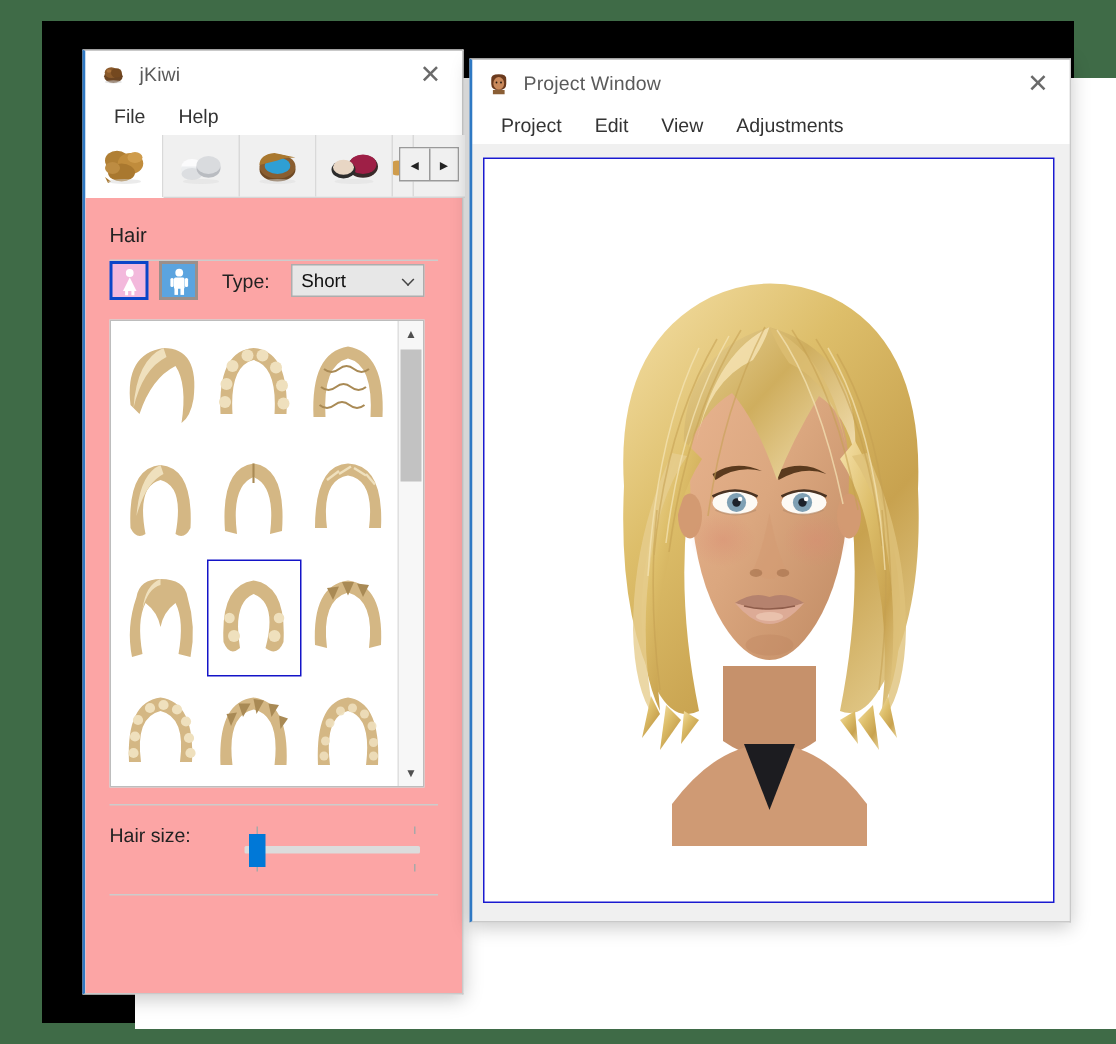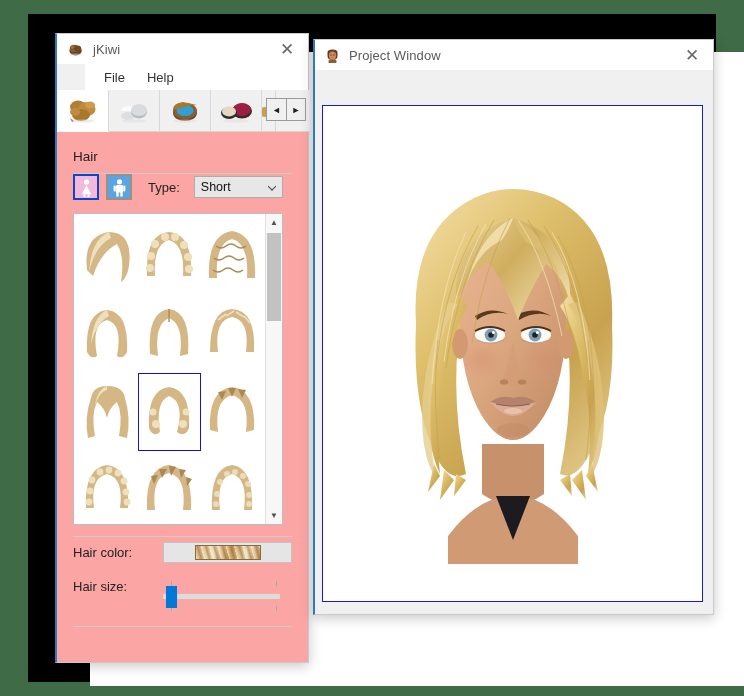--- a/index.html
+++ b/index.html
@@ -57,21 +57,20 @@
     cursor: pointer;
   }
 
   .menubar {
     height: 26px;
     background: #ffffff;
     display: flex;
     align-items: center;
     padding-left: 10px;
     gap: 4px;
-    margin-left: 28px;
   }
   .menuitem {
     font-size: 13px;
     color: #333333;
     padding: 3px 9px;
     cursor: default;
   }
 
   
   #jkiwi-window {
@@ -575,26 +574,20 @@
         <div id="grid-scrollbar">
           <div class="sb-arrow up">▲</div>
           <div id="grid-scrollbar-thumb"></div>
           <div class="sb-arrow down">▼</div>
         </div>
       </div>
 
       <div id="bottom-controls">
         <div class="hrule"></div>
 
-        <div class="ctl-row">
-          <span class="ctl-label">Hair color:</span>
-          <div class="color-field">
-            <div class="color-swatch" id="hair-color-swatch"></div>
-          </div>
-        </div>
 
 
         <div id="slider-row">
           <span class="ctl-label">Hair size:</span>
           <div id="slider-track-area">
             <div class="tick" style="left:8px; top:2px;"></div>
             <div class="tick" style="left:8px; top:27px;"></div>
             <div class="tick" style="left:113px; top:2px;"></div>
             <div class="tick" style="left:113px; top:27px;"></div>
             <div id="slider-track"></div>
@@ -618,20 +611,26 @@
         <ellipse cx="7.5" cy="7.6" rx="3.6" ry="4.2" fill="#c9895c"></ellipse>
         <rect x="3.6" y="12" width="7.8" height="3" fill="#8a5e35"></rect>
         <circle cx="6" cy="7" r="0.6" fill="#20160e"></circle>
         <circle cx="9" cy="7" r="0.6" fill="#20160e"></circle>
       </svg>
     </span>
     <span class="title-text">Project Window</span>
     <span class="win-close">✕</span>
   </div>
 
+  <div class="menubar">
+    <span class="menuitem">Project</span>
+    <span class="menuitem">Edit</span>
+    <span class="menuitem">View</span>
+    <span class="menuitem">Adjustments</span>
+  </div>
 
   <div id="project-canvas-wrap">
     <div id="project-canvas" style="border-color: rgb(26, 26, 208);">
       <svg id="avatar" width="270" height="420" viewBox="0 0 270 420">
         <defs>
           <linearGradient id="skin" x1="0" y1="0" x2="1" y2="1">
             <stop offset="0%" stop-color="#e8b38f"></stop>
             <stop offset="45%" stop-color="#dba77f"></stop>
             <stop offset="100%" stop-color="#c08a63"></stop>
           </linearGradient>

